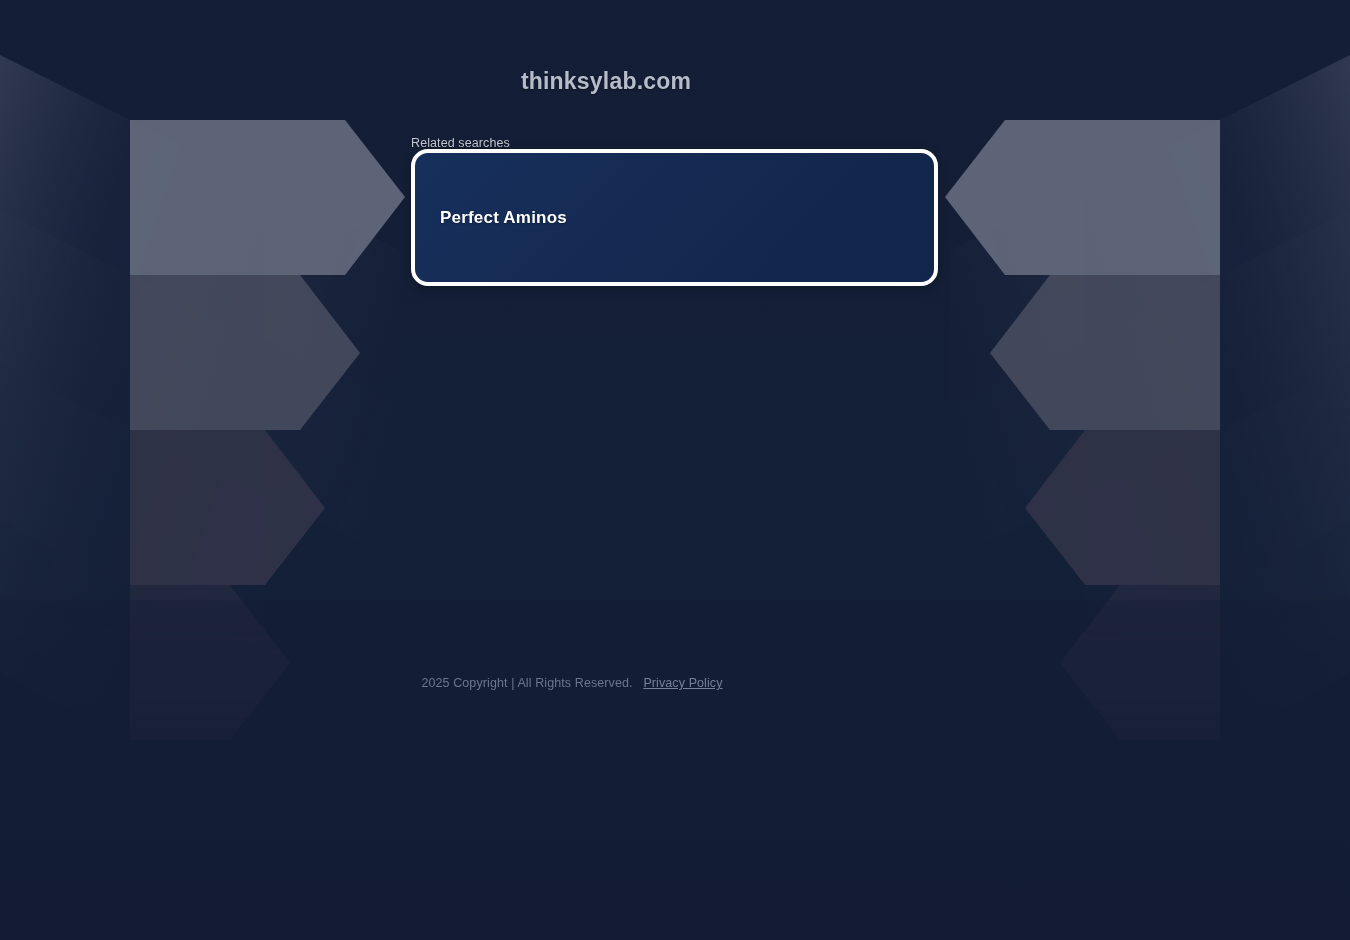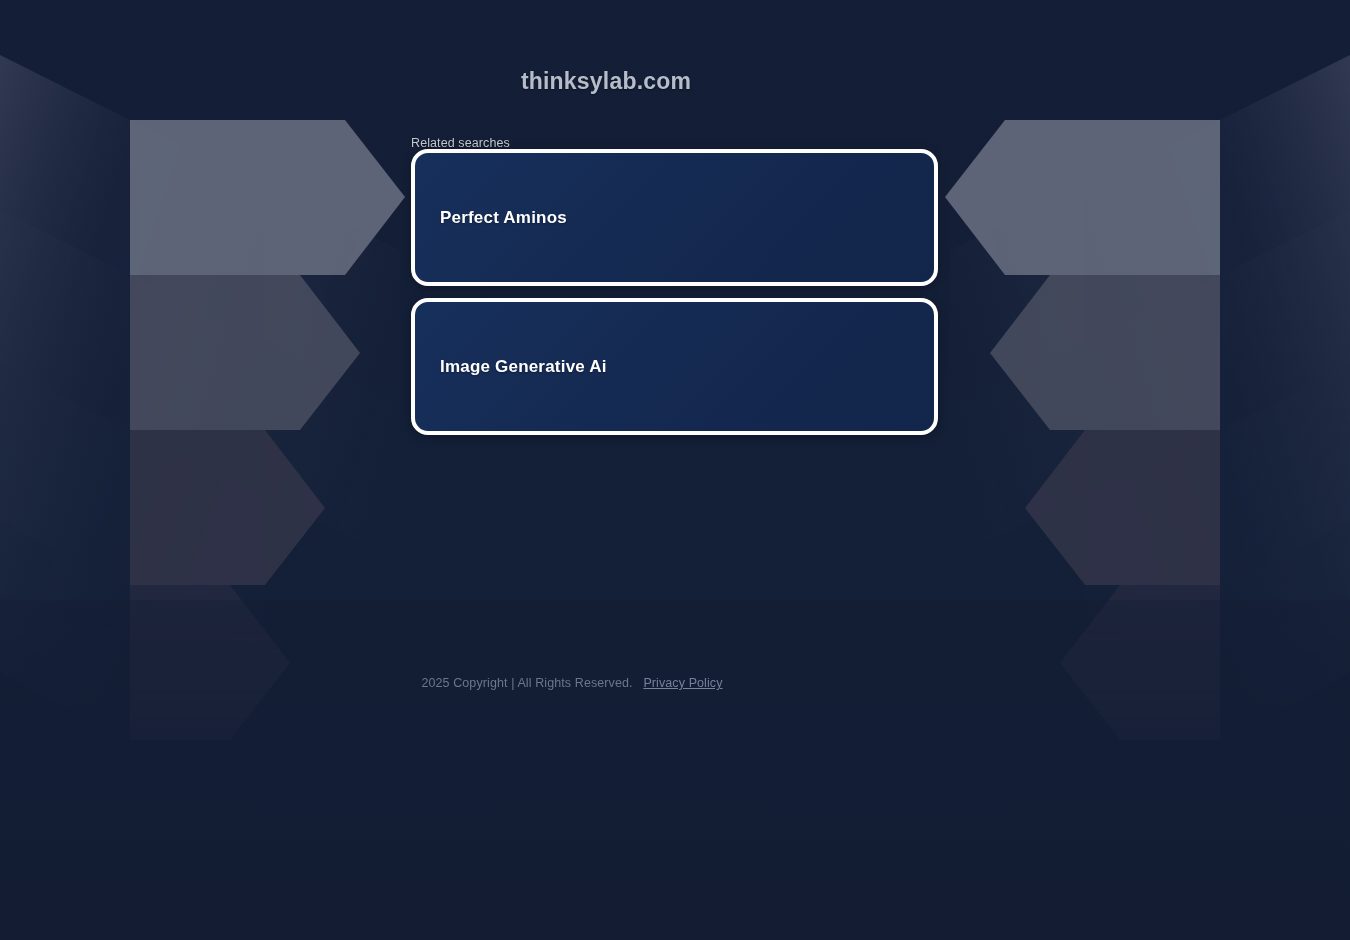--- a/index.html
+++ b/index.html
@@ -199,23 +199,20 @@
   <div class="site-title">thinksylab.com</div>
 
   <div class="related-label">Related searches</div>
 
   <div class="cards">
 
     <div class="search-card">
       <span class="search-card-label">Perfect Aminos</span>
     </div>
 
-    <div class="search-card">
-      <span class="search-card-label">Image Generative Ai</span>
-    </div>
 
 
   </div>
 
   <div class="footer">
     <span>2025 Copyright | All Rights Reserved.</span>
     <span>&nbsp;</span>
     <a class="privacy-link" href="#">Privacy Policy</a>
   </div>
 

